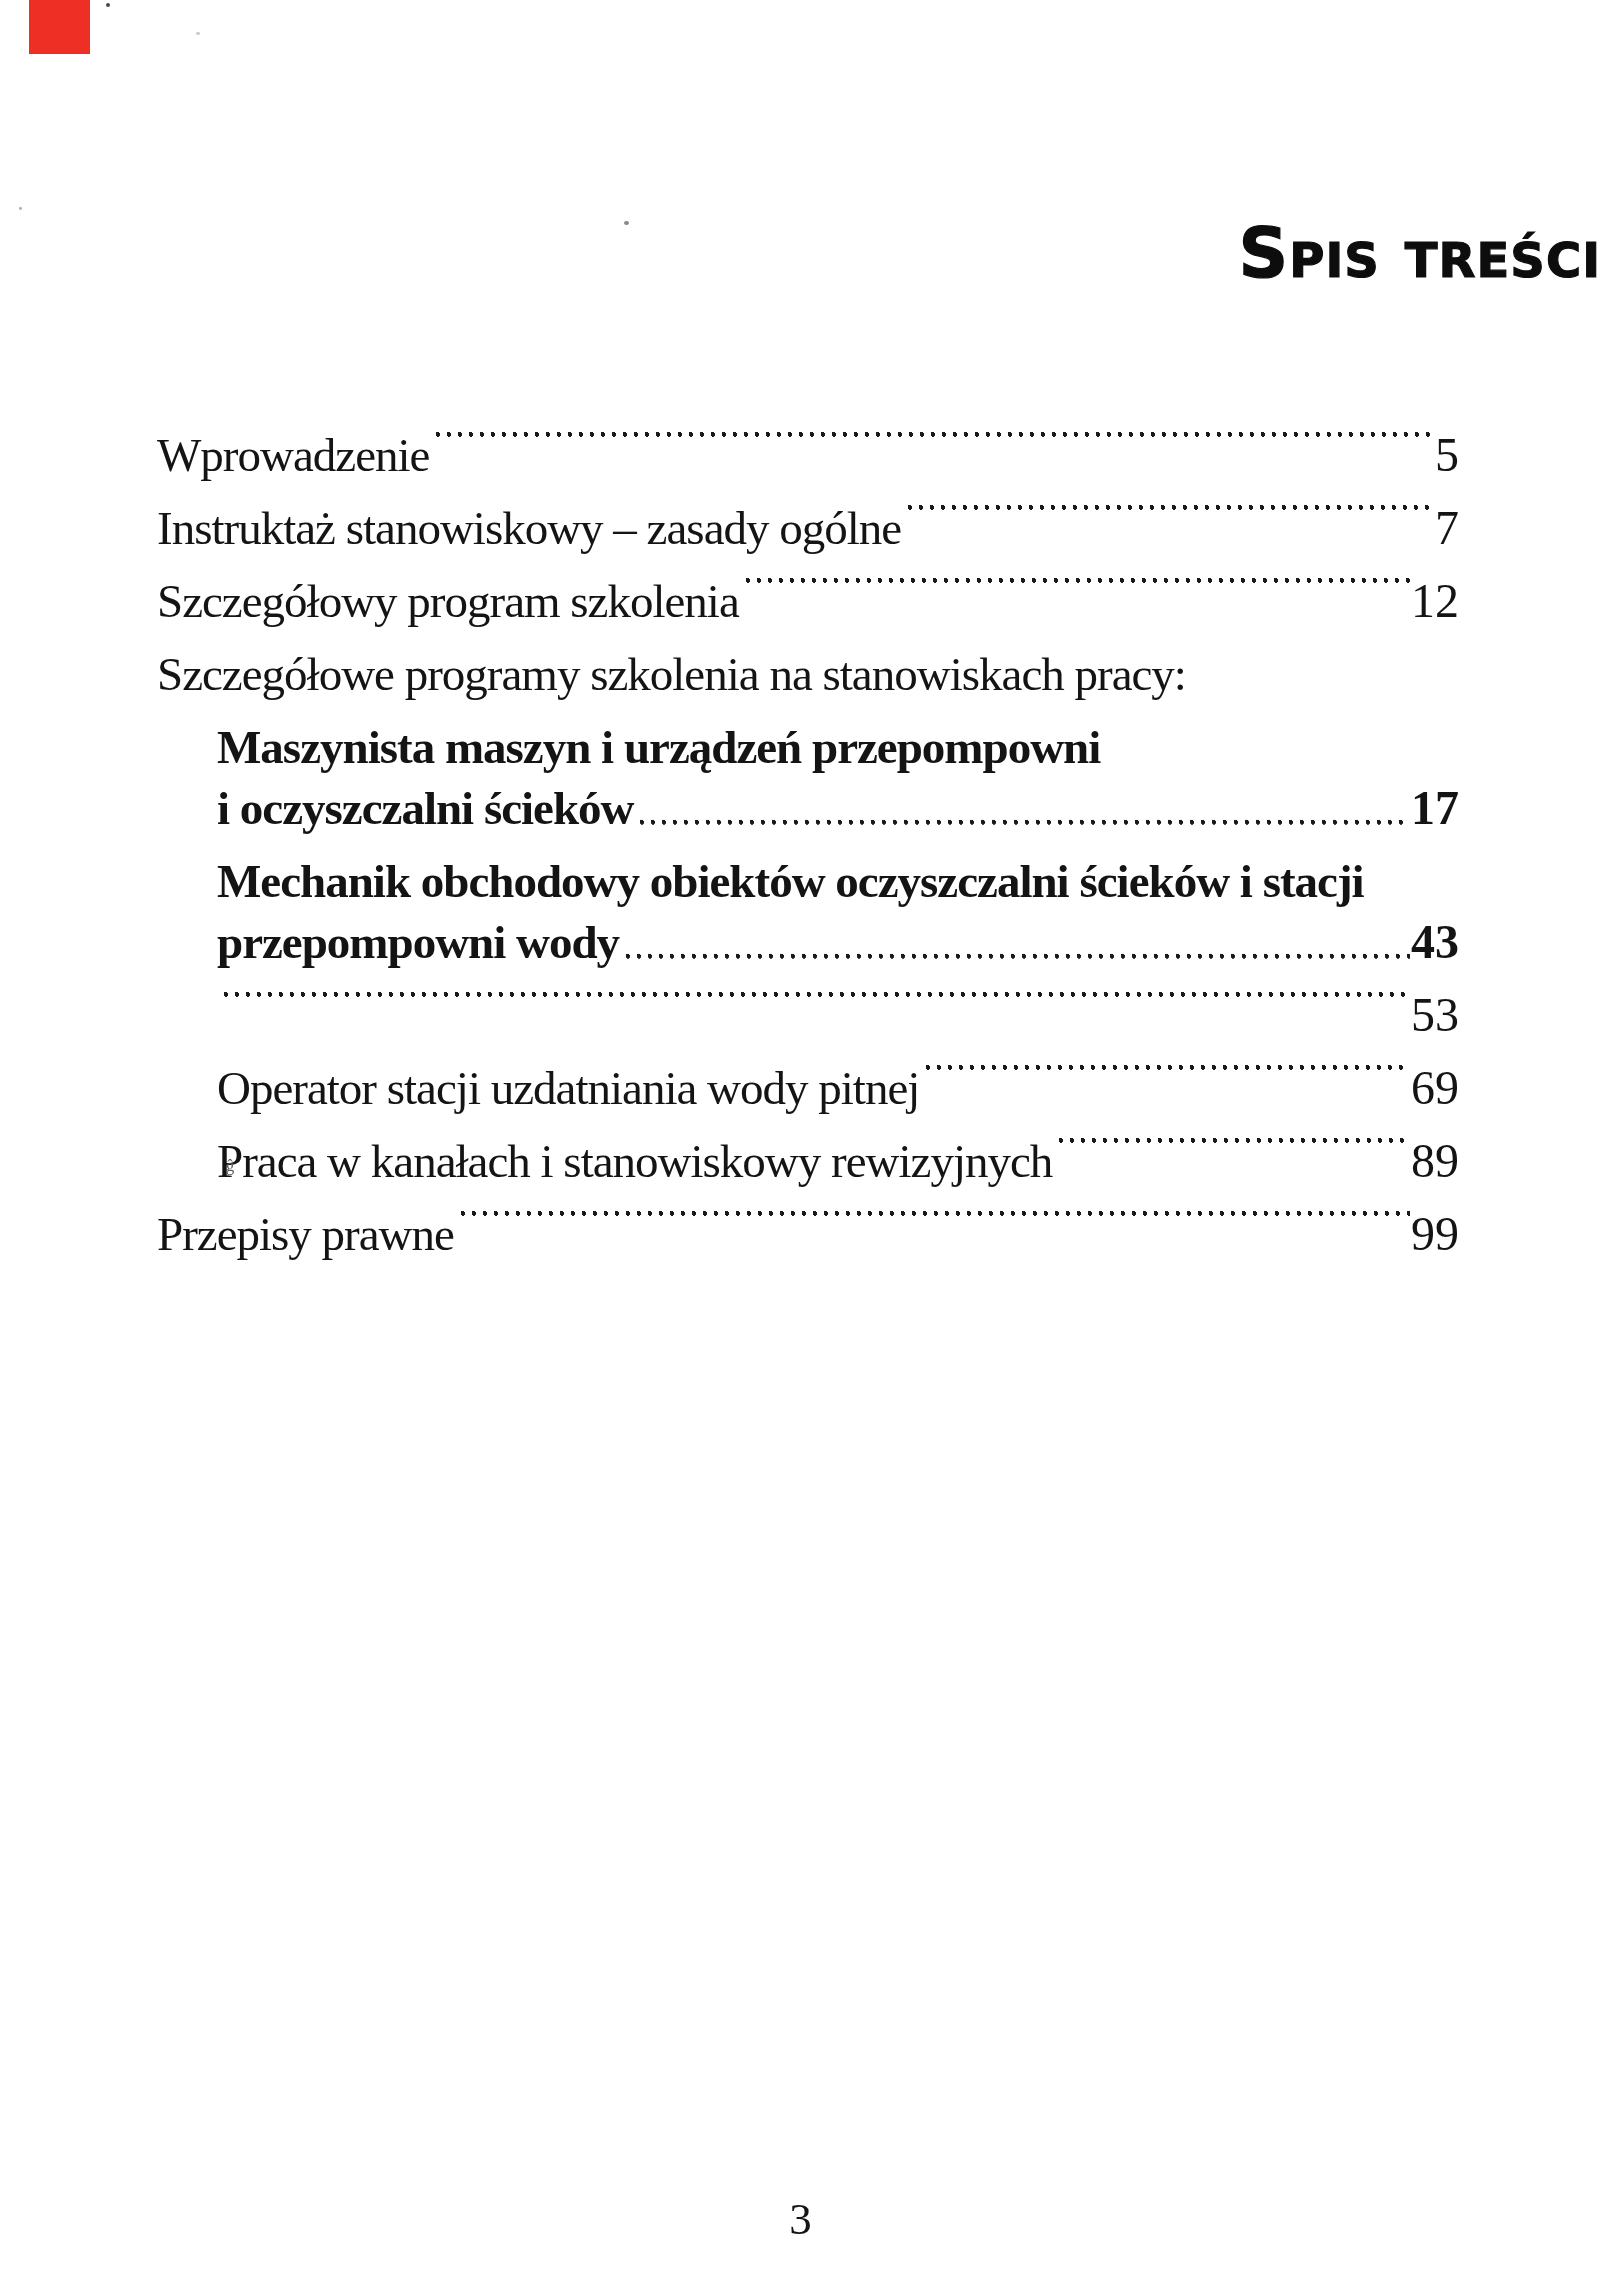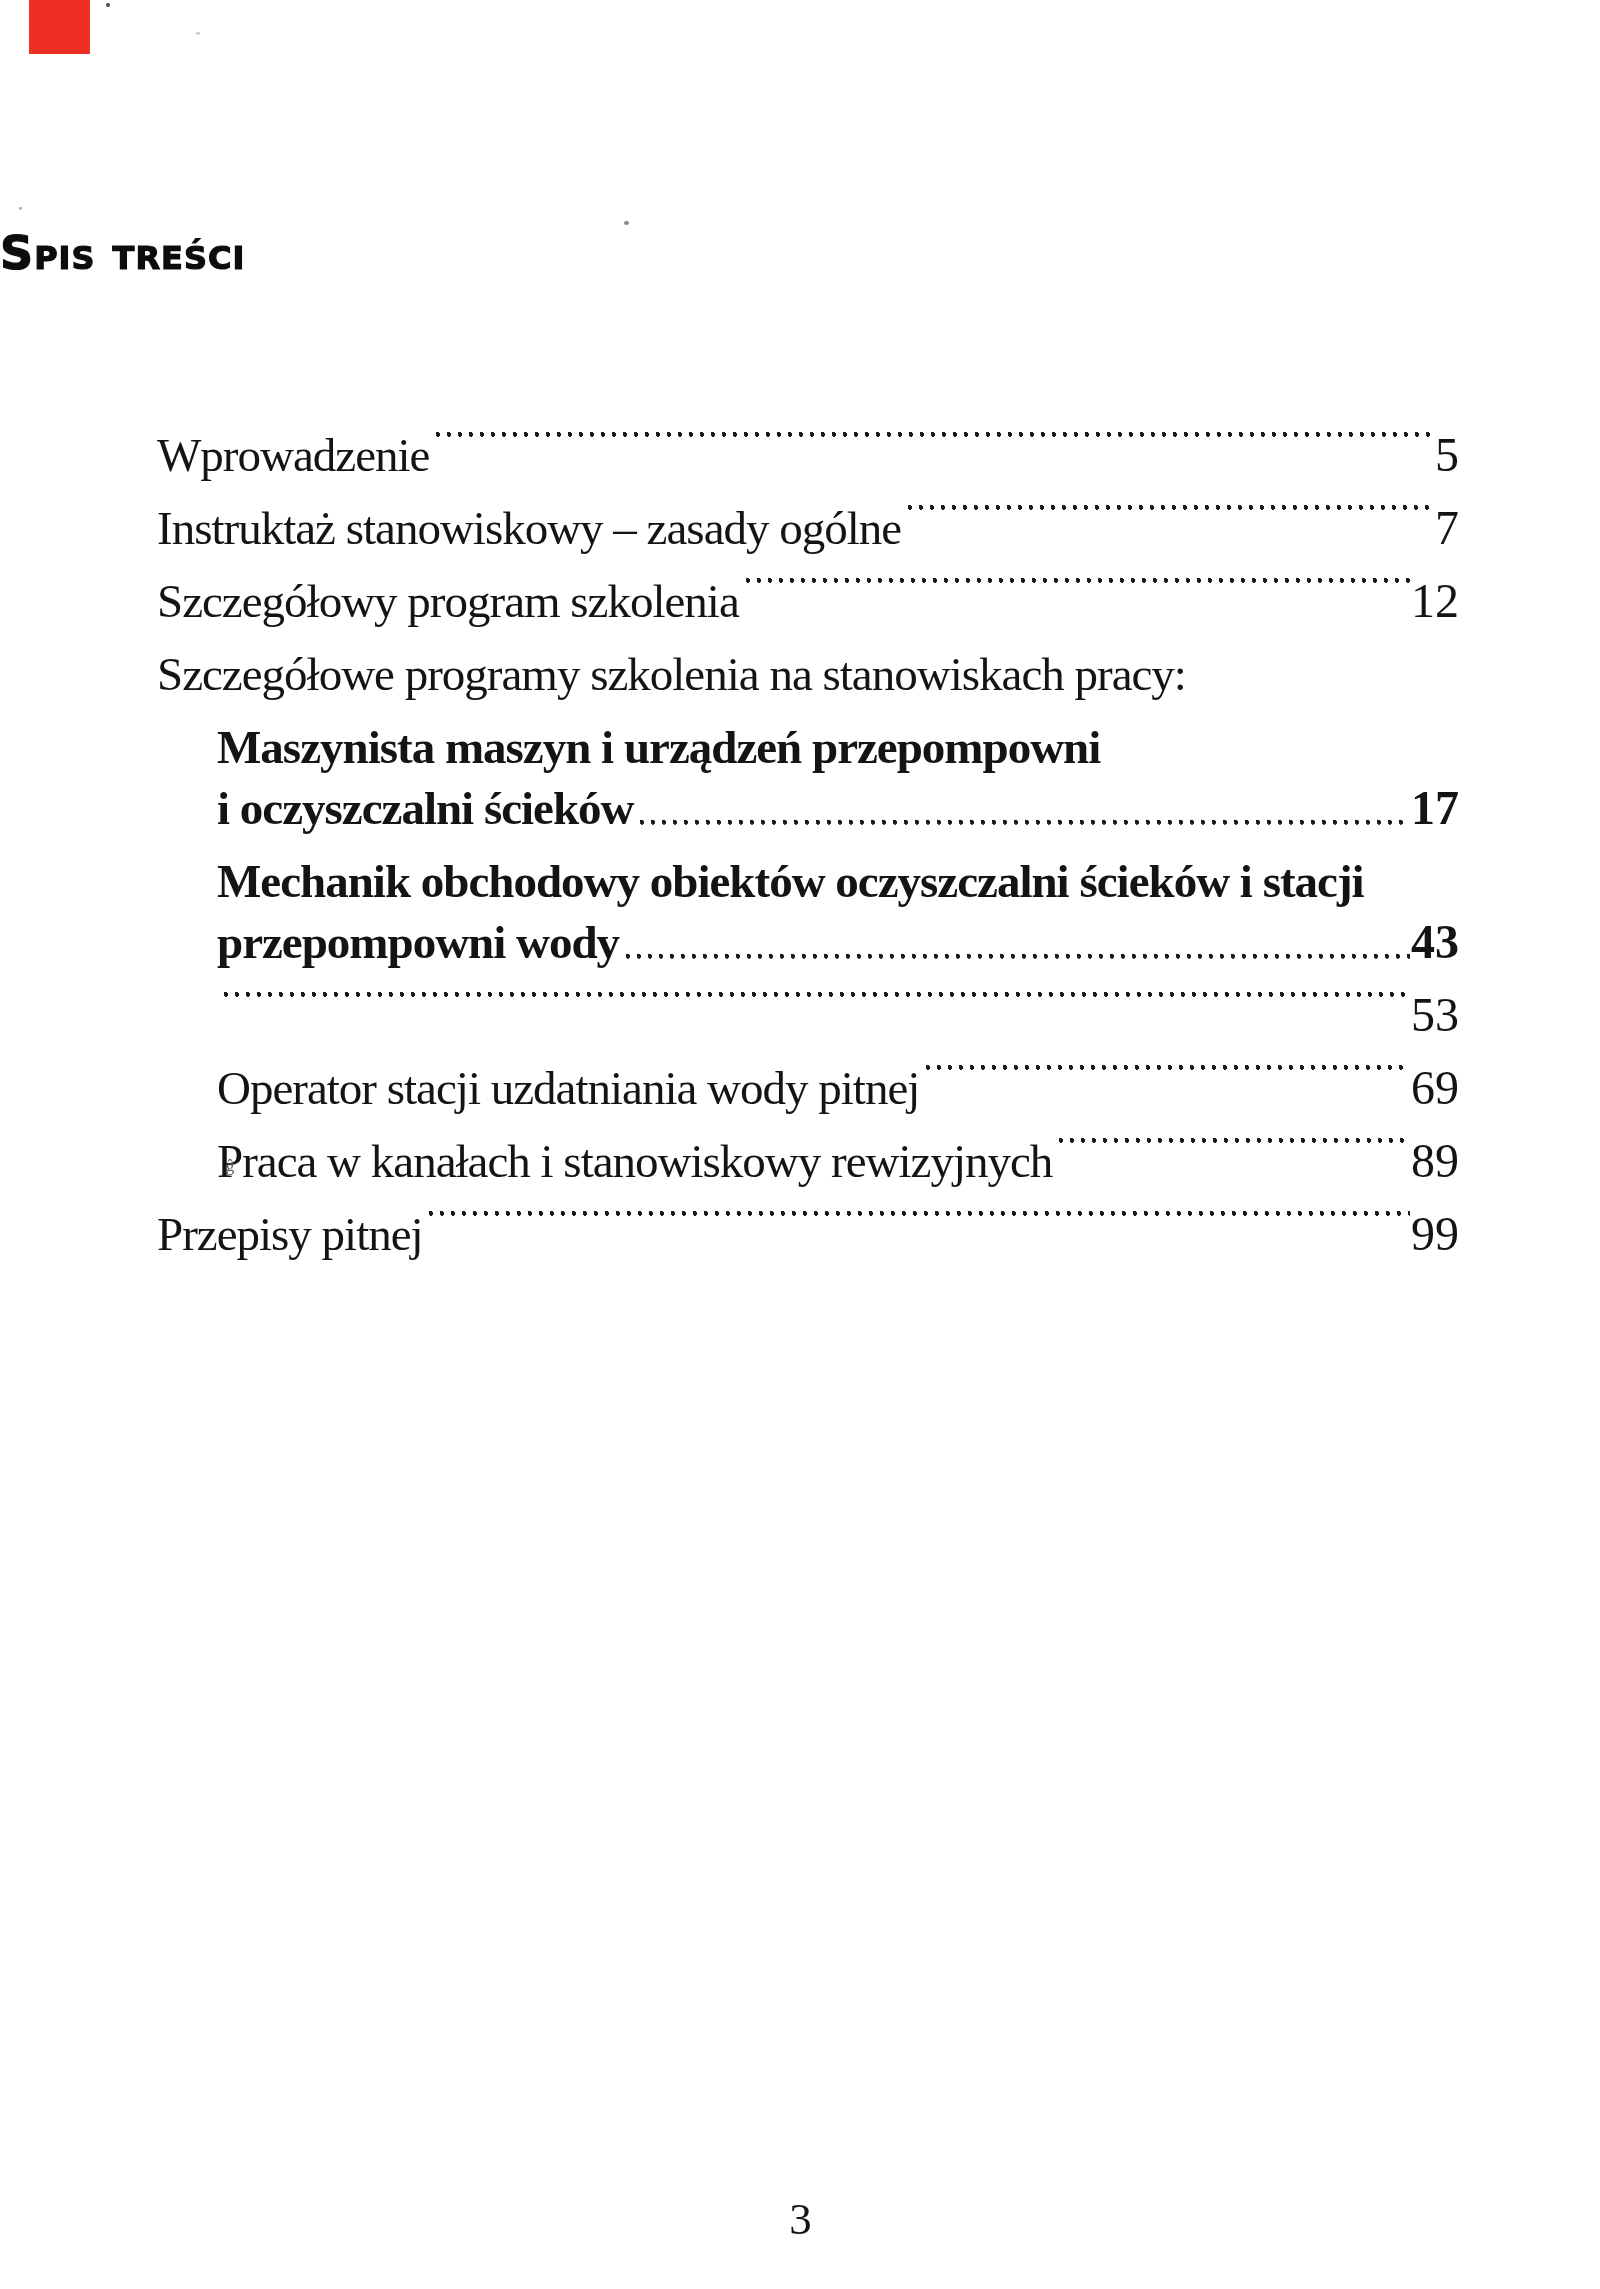--- a/index.html
+++ b/index.html
@@ -25,25 +25,25 @@
     width: 61px;
     height: 54px;
   }
 
   
   #title {
     position: absolute;
     left: 0;
     right: 0;
     top: 218px;
-    text-align: left;
+    text-align: right;
     font-family: "DejaVu Sans", sans-serif;
     font-weight: bold;
     font-variant: small-caps;
-    font-size: 46px;
+    font-size: 69px;
     line-height: 71px;
     letter-spacing: 1px;
     color: #0d0d0d;
     -webkit-text-stroke: 1.2px #0d0d0d;
   }
 
   
   #toc {
     position: absolute;
     left: 157px;
@@ -167,21 +167,21 @@
         <span class="label">Operator stacji uzdatniania wody pitnej</span>
         <span class="dots"></span>
         <span class="num">69</span>
       </div>
       <div class="row indent">
         <span class="label">Praca w kanałach i stanowiskowy rewizyjnych</span>
         <span class="dots"></span>
         <span class="num">89</span>
       </div>
       <div class="row">
-        <span class="label">Przepisy pitnej</span>
+        <span class="label">Przepisy prawne</span>
         <span class="dots"></span>
         <span class="num">99</span>
       </div>
     </div>
 
   <div id="stray-mark">ĝ</div>
 
   <div id="folio">3</div>
 
   <div id="speck-1" class="speck"></div>

